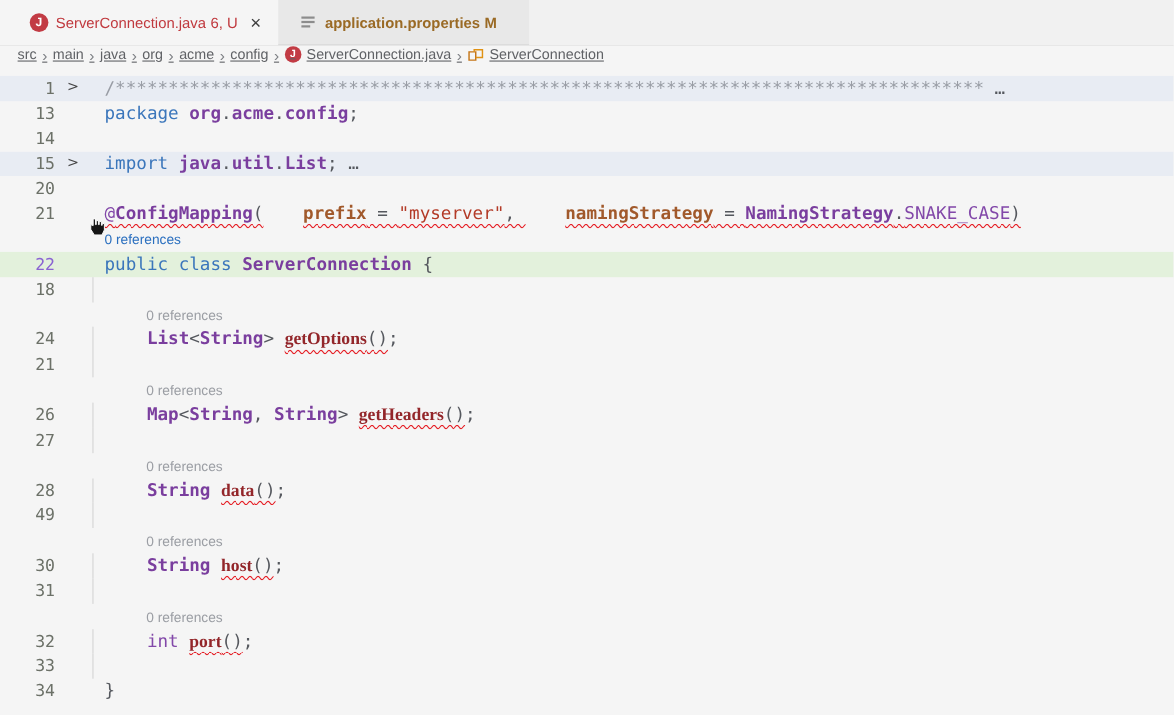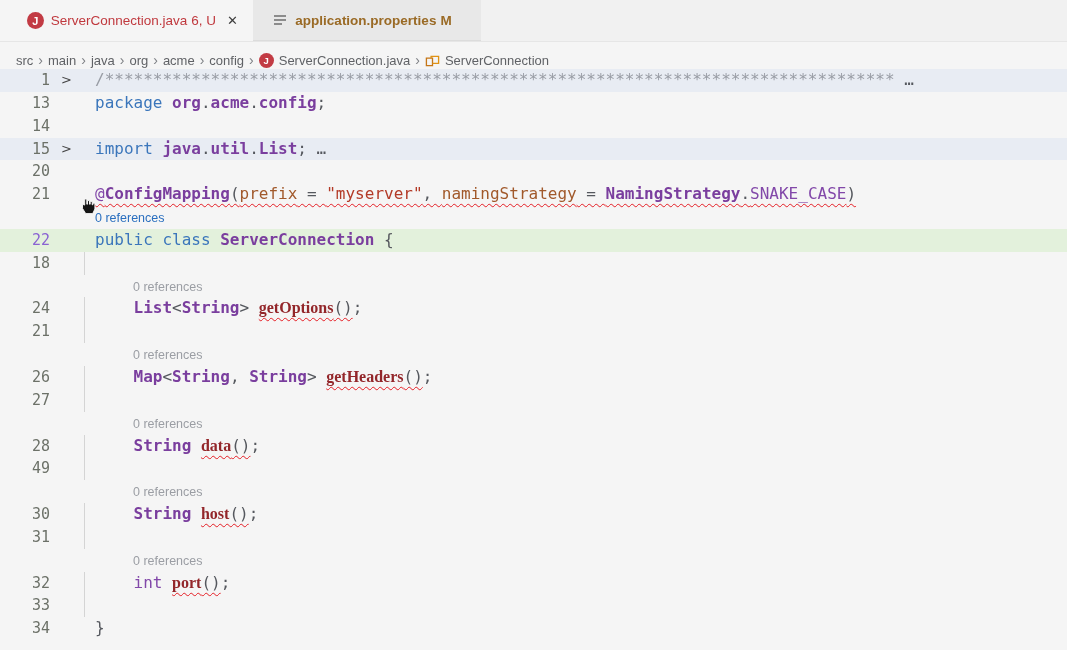--- a/index.html
+++ b/index.html
@@ -25,22 +25,22 @@
              align-items:center;justify-content:center;flex:0 0 auto;}
   .java-icon.small{width:15px;height:15px;font-size:9.5px;}
   .props-icon{width:14px;height:14px;display:inline-flex;flex-direction:column;
               justify-content:center;gap:2.2px;flex:0 0 auto;}
   .props-icon i{display:block;height:1.7px;background:var(--icon_gray,#8c8c8c);}
   .props-icon i:nth-child(1){width:12px;}
   .props-icon i:nth-child(2){width:12px;}
   .props-icon i:nth-child(3){width:8px;}
 
   
-  .breadcrumb{height:26px;display:flex;align-items:flex-end;padding-left:16px;
-              font-size:13px;color:var(--breadcrumb_fg,#606266);background:var(--bg,#f5f5f5);}
+  .breadcrumb{height:26px;display:flex;align-items:flex-start;padding-left:16px;
+              font-size:13px;color:var(--breadcrumb_fg,#606266);background:var(--bg,#f5f5f5);text-decoration:underline;}
   .crumb{display:flex;align-items:center;gap:5px;cursor:pointer;}
   .crumb-sep{color:#7e8085;font-size:14px;margin:0 5px;}
 
   
   .editor{position:relative;height:582px;overflow:hidden;padding-top:1px;}
   .row{position:relative;display:flex;height:22.85px;line-height:22.85px;
        font-family:"DejaVu Sans Mono",monospace;font-size:16px;white-space:pre;}
   .row.bg-fold{background:var(--fold_bg,#e8ecf3);}
   .row.bg-class{background:var(--class_bg,#e3f1dc);justify-content:space-between;}
   .gutter{flex:0 0 84px;display:flex;}
@@ -48,21 +48,21 @@
   .num-cur{color:var(--num_cur,#8a63d2);}
   .fold{flex:0 0 34px;padding-left:11px;color:#454545;font-size:13px;cursor:pointer;
         font-family:"DejaVu Sans",sans-serif;}
   .content{flex:1;}
   .guide{position:absolute;left:84px;top:0;bottom:0;width:1px;background:var(--guide,#d4d4d4);}
 
   .tk-kw{color:var(--kw,#3b76bb);}
   .tk-type{color:var(--type,#7a3e9e);font-weight:bold;}
   .tk-typep{color:var(--typep,#8248a9);}
   .tk-punct{color:var(--punct,#55585e);}
-  .tk-param{color:var(--param,#a1592b);font-weight:normal;}
+  .tk-param{color:var(--param,#a1592b);font-weight:bold;margin-left:36px;}
   .tk-string{color:var(--string,#b33a27);}
   .tk-method{color:var(--method,#93262a);font-weight:bold;font-family:Liberation Serif, serif;}
   .tk-comment{color:var(--comment,#989ca4);}
 
   .sq,.sqline{text-decoration-line:underline;text-decoration-style:wavy;
       text-decoration-color:var(--squiggle,#e51e25);text-decoration-thickness:1px;
       text-underline-offset:3.5px;}
 
   .lens{font-family:"Liberation Sans",sans-serif;font-size:12.5px;
         color:var(--lens,#9b9ea4);cursor:pointer;}

